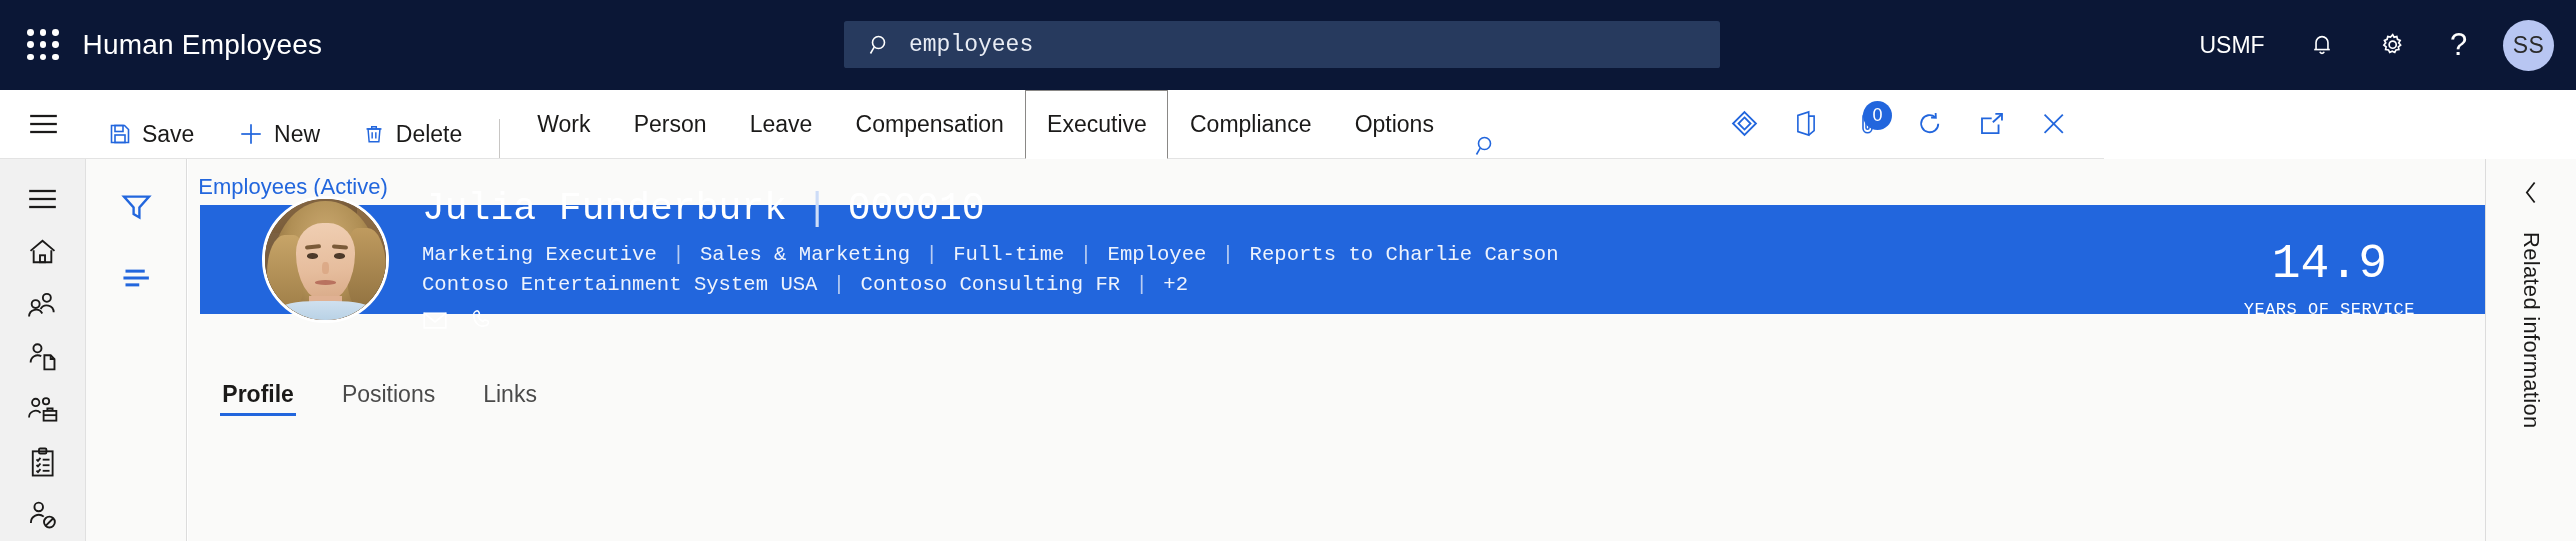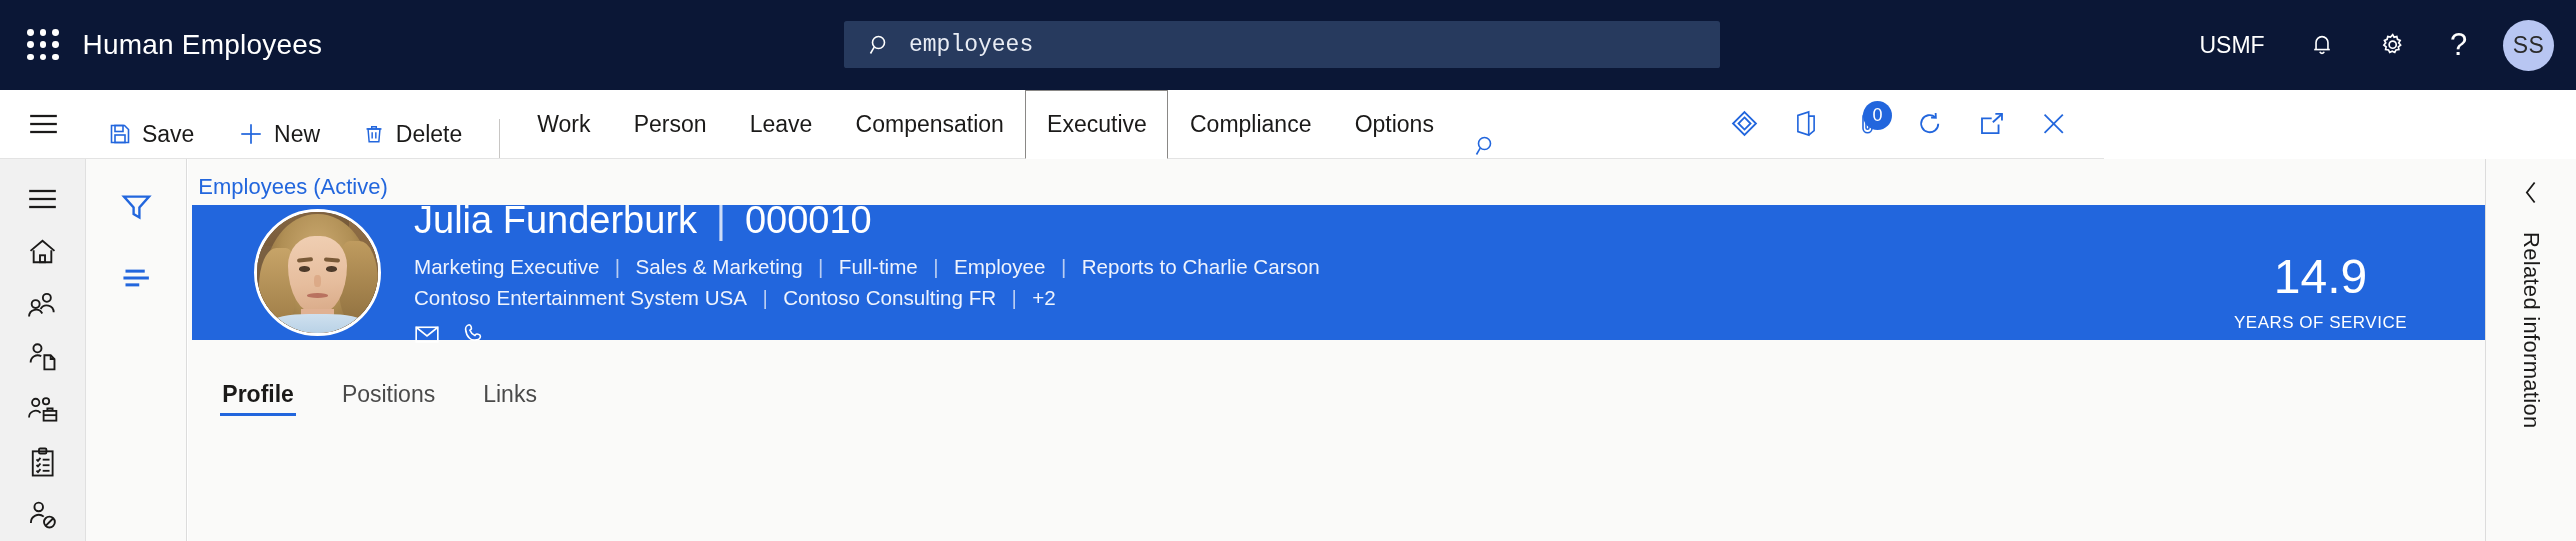--- a/index.html
+++ b/index.html
@@ -126,22 +126,22 @@
   
   .main {
     position: absolute; left: 188px; top: 159px;
     width: 2297px; height: 382px; background:#fafaf9; overflow:hidden;
   }
   .breadcrumb {
     padding: 15.4px 0 10.3px 10.3px; font-size: 22px; color:#2266dd; cursor:pointer;
     display:inline-block;
   }
   .banner {
-    position: absolute; left: 4px; top: 46px; width: 2297px; height: 135px;
-    background:#2266dd; display:flex; align-items:center;
+    position: absolute; left: 12px; top: 46px; width: 2297px; height: 109px;
+    background:#2266dd; display:flex; align-items:center;font-family:Liberation Mono, monospace;
   }
   .photo-ring {
     width: 127px; height: 127px; border-radius: 50%;
     border: 3.4px solid #ffffff; margin-left: 62px; margin-right: 33px;
     overflow:hidden; flex:none; position: relative; background:#6d5238;
   }
   .photo-ring .pic { position:absolute; inset:0; }
   .pic .bg      { position:absolute; inset:0; background: linear-gradient(160deg,#8a6b45 0%,#6a4f32 45%,#4a3621 100%); }
   .pic .wallL   { position:absolute; left:-4%; top:28%; width:34%; height:50%; background:#7c6244; opacity:.7; }
   .pic .wallR   { position:absolute; right:-6%; top:4%; width:30%; height:60%; background:#a07b4f; opacity:.55; }

